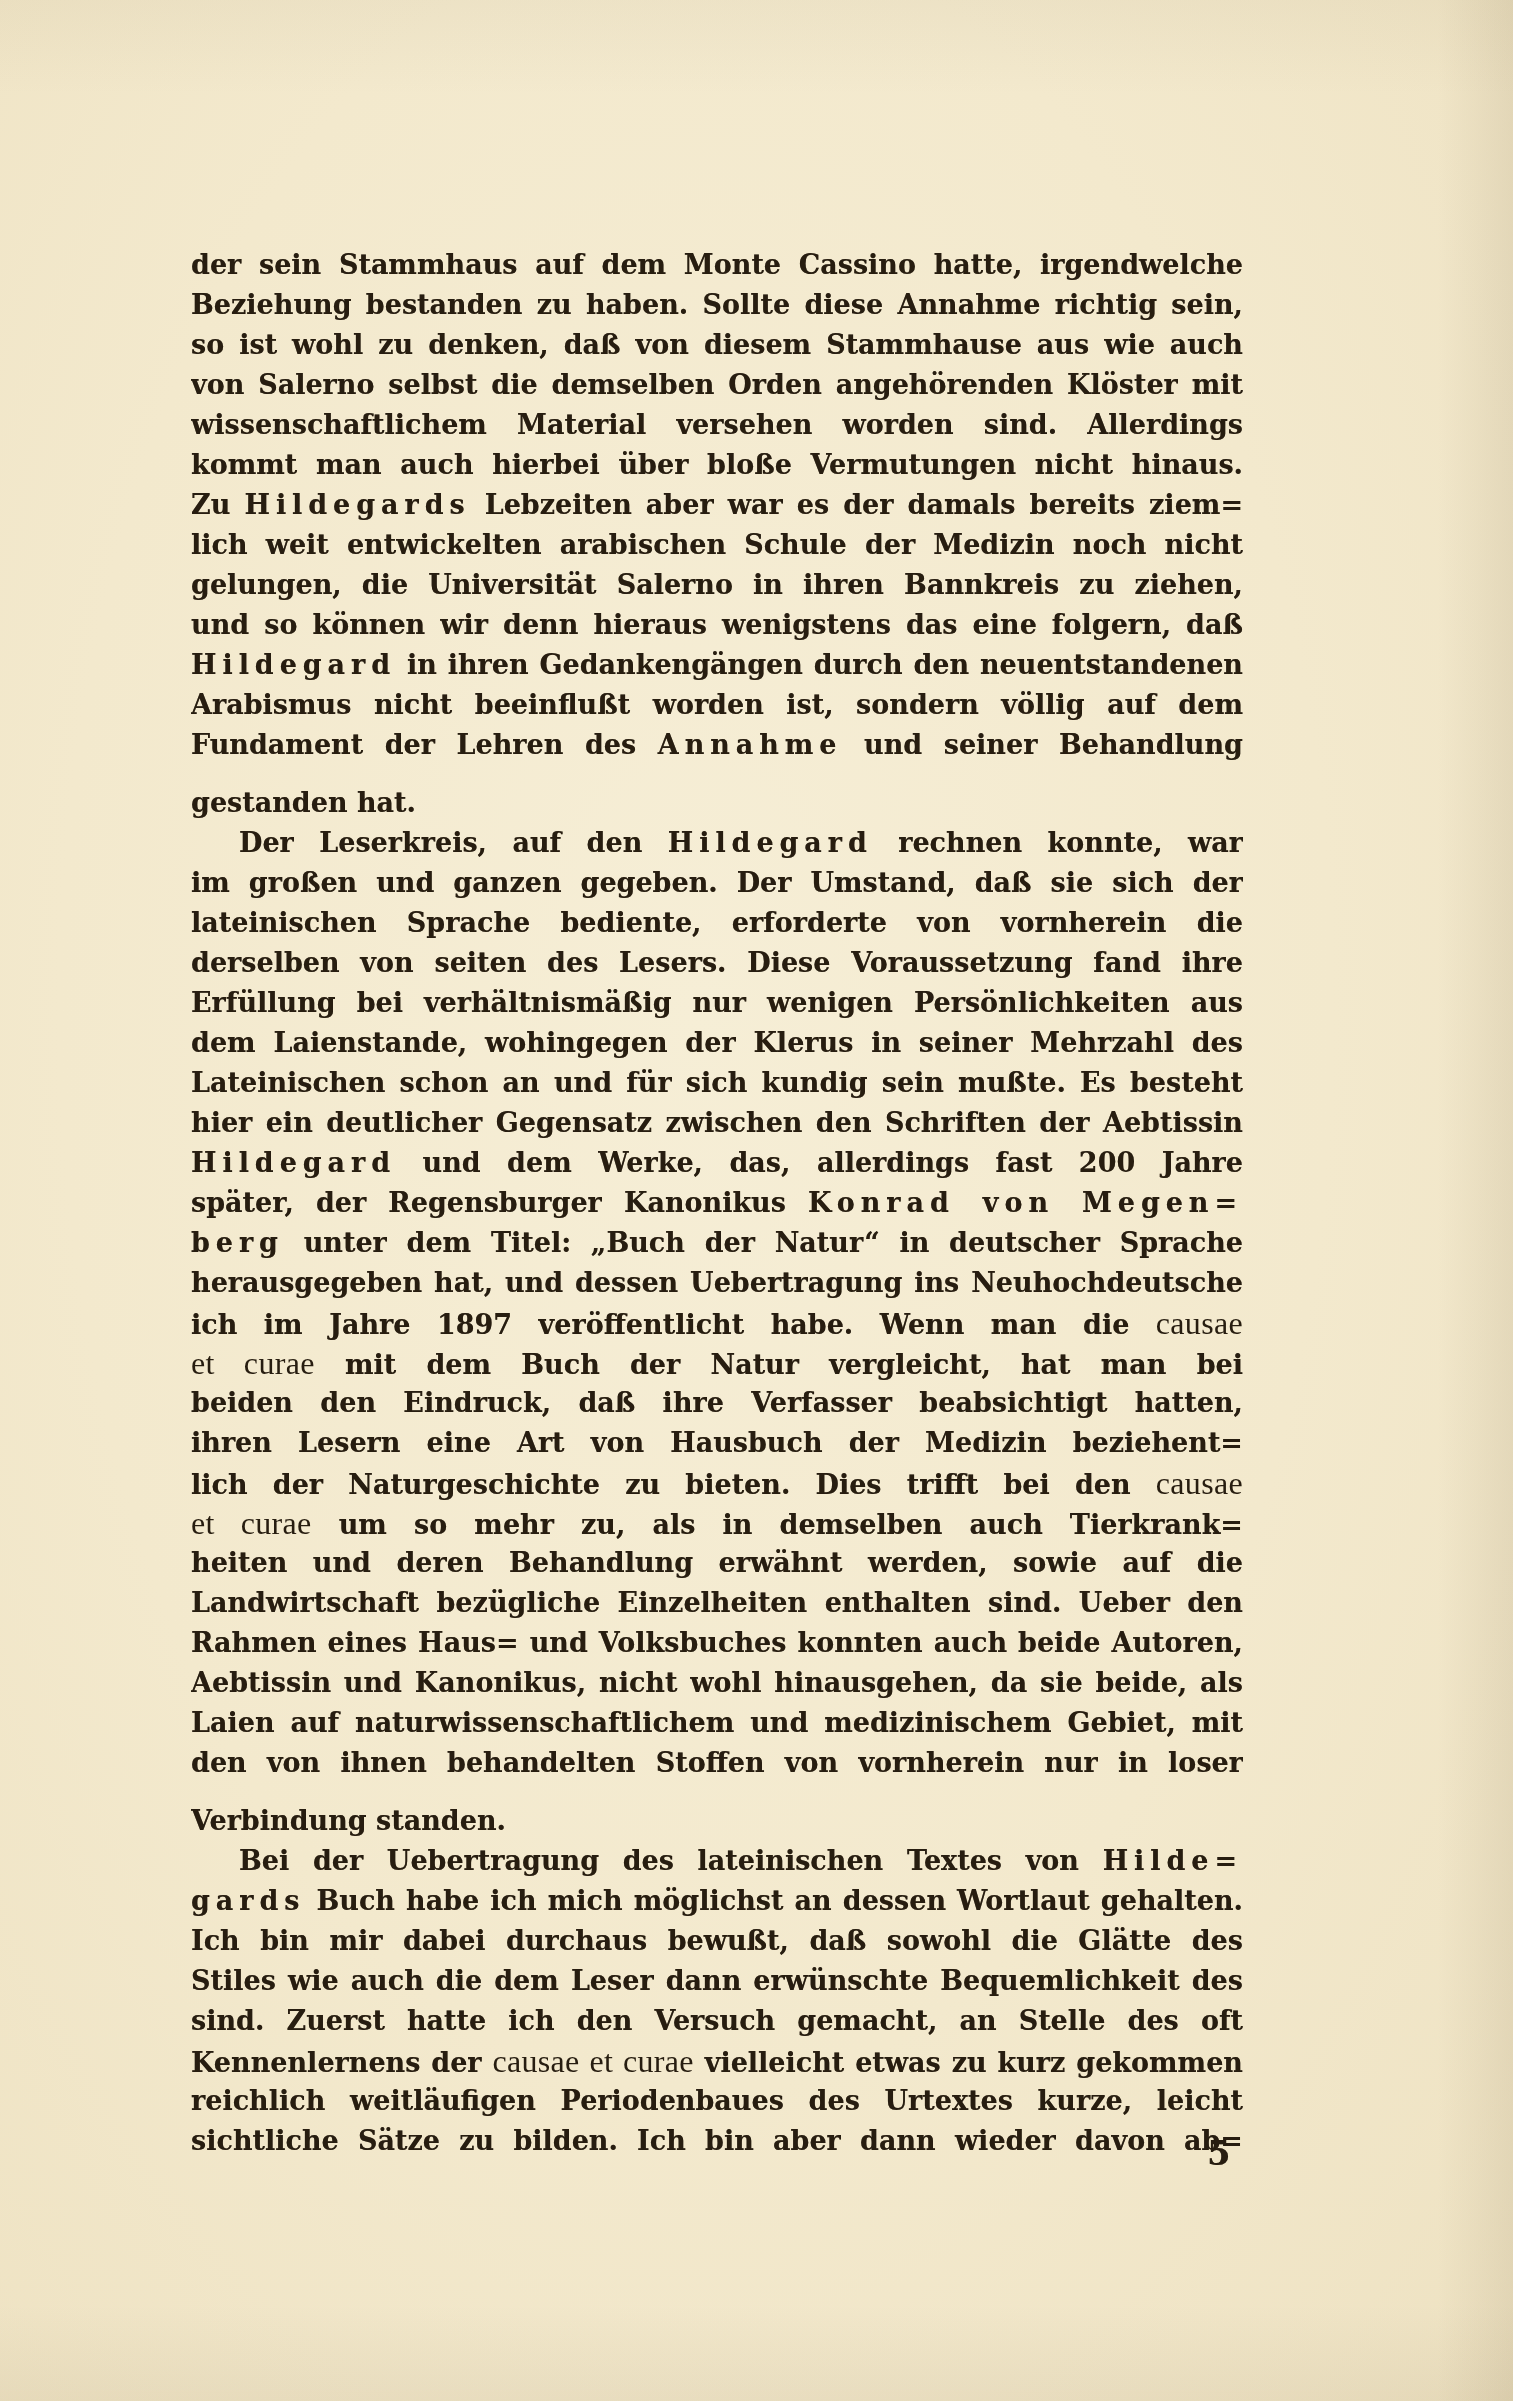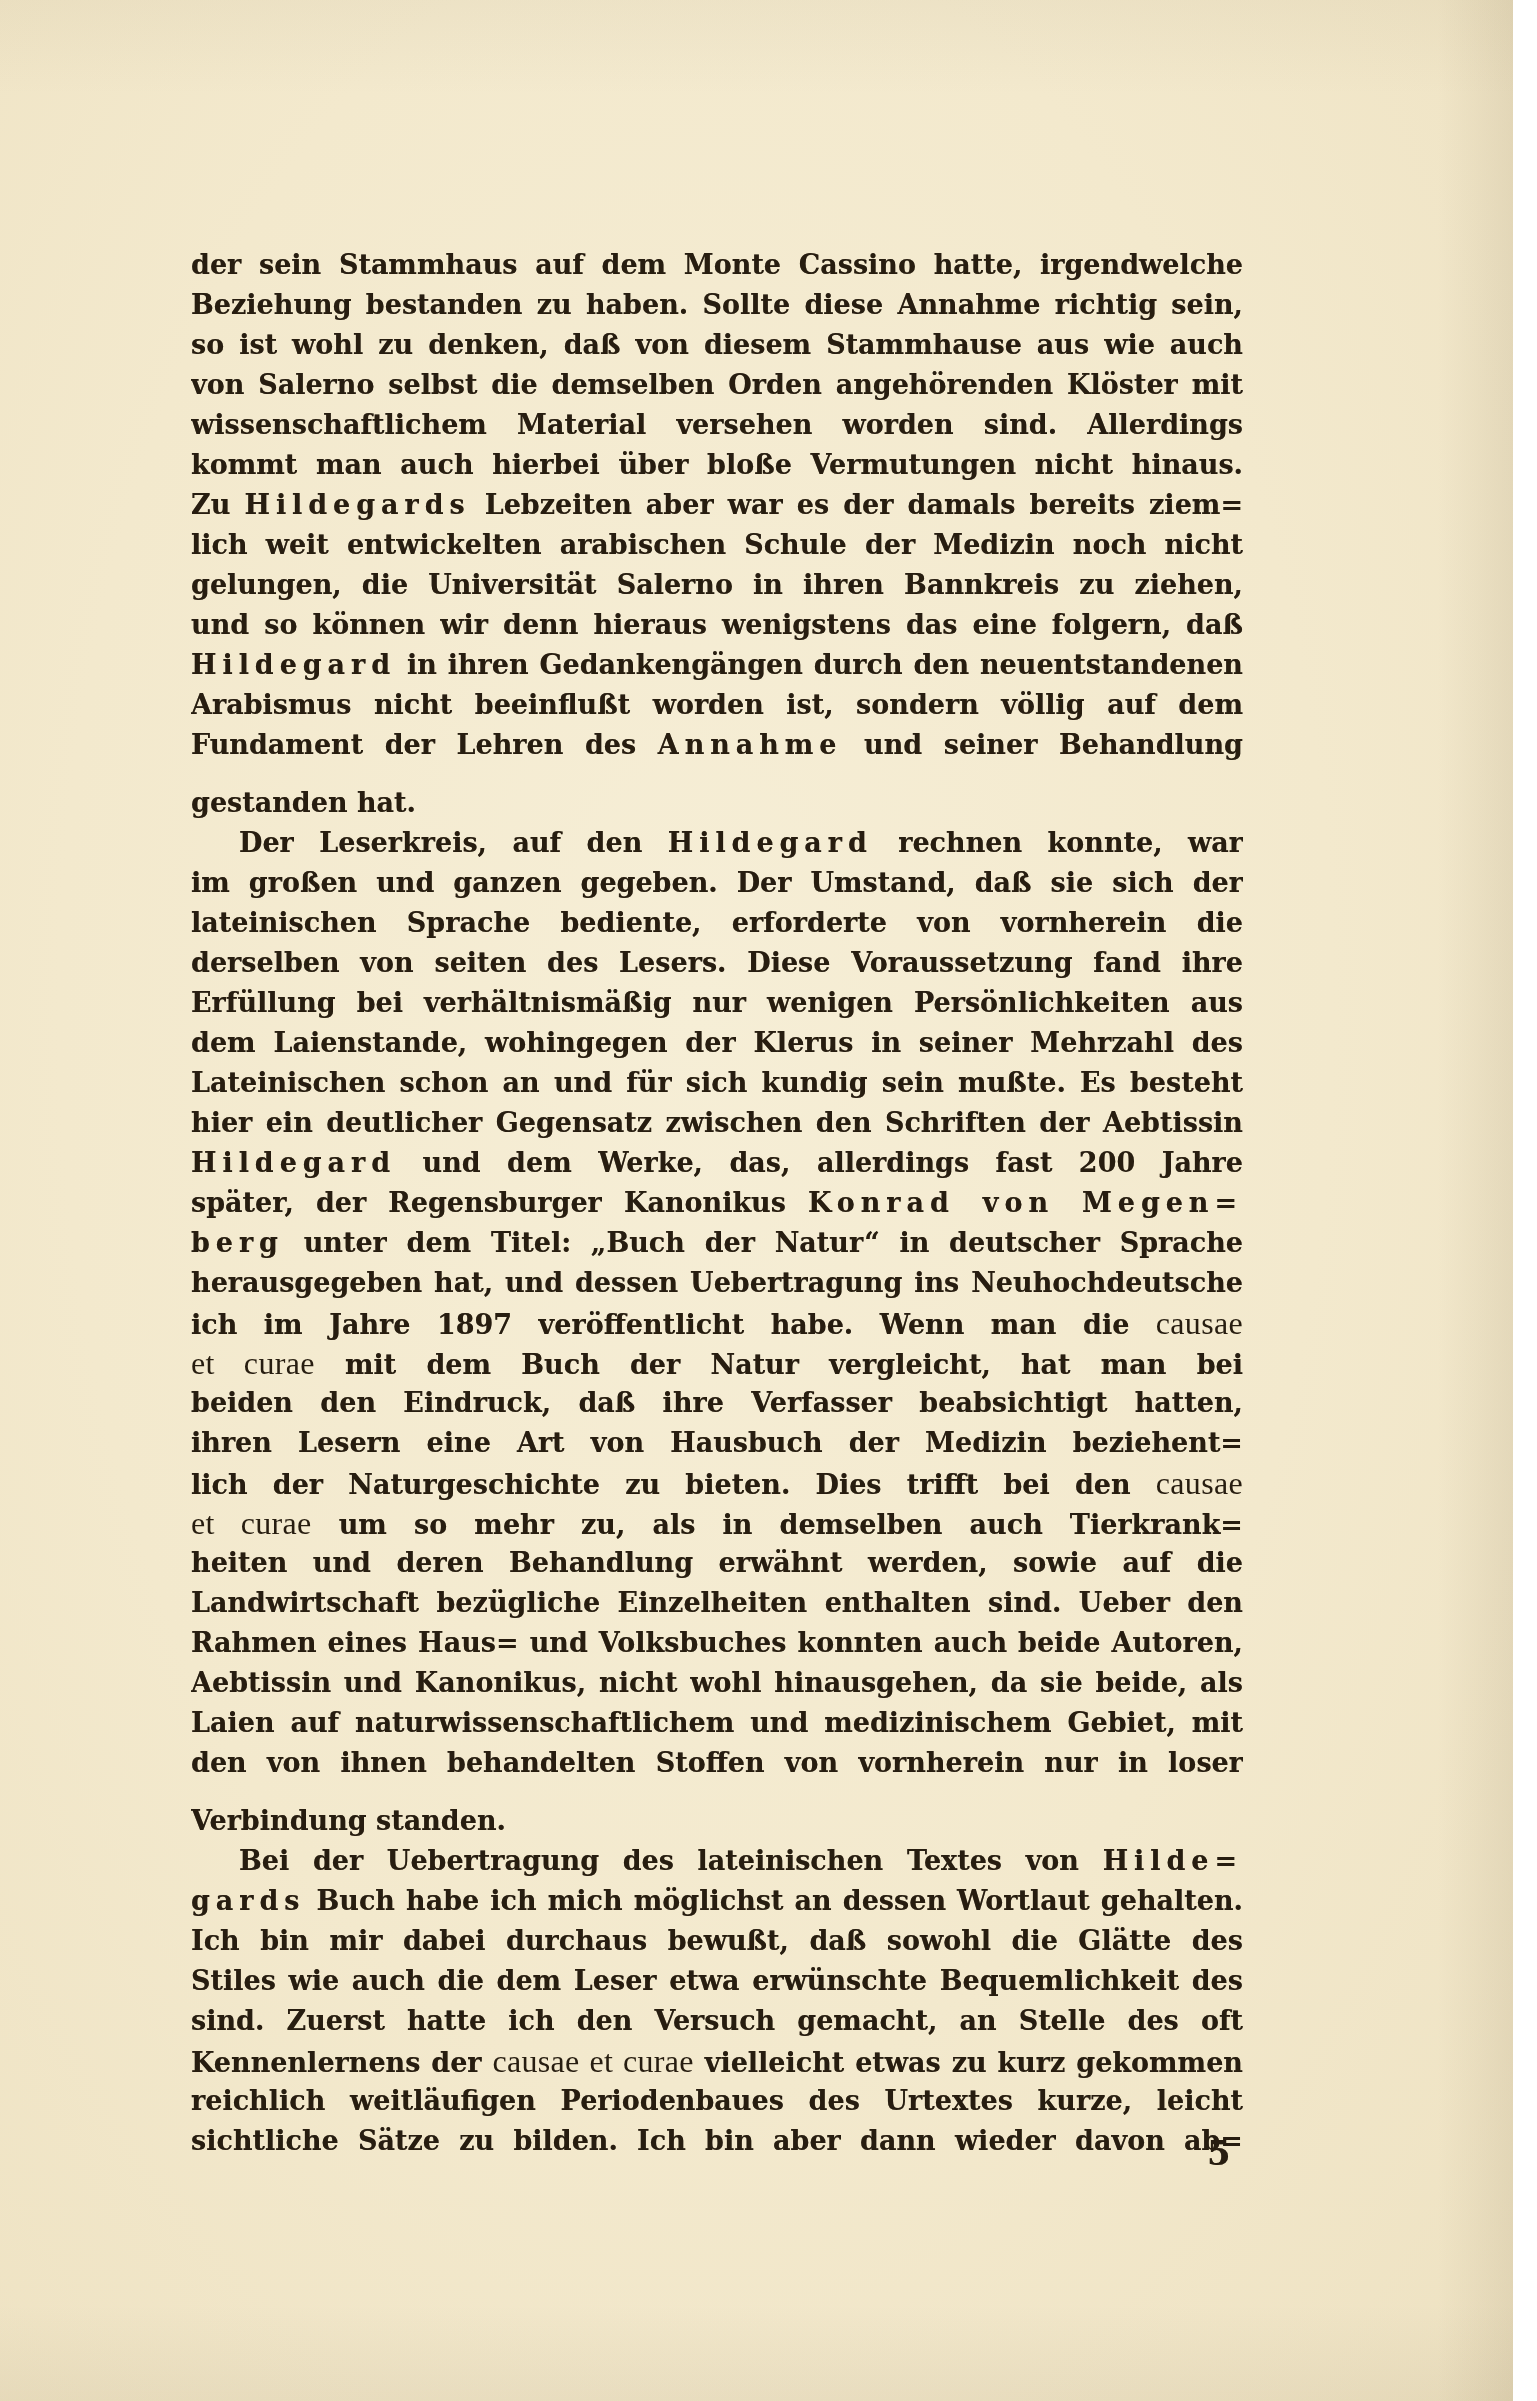--- a/index.html
+++ b/index.html
@@ -111,21 +111,21 @@
       <div class="line"><span class="seg-f">heiten und deren Behandlung erwähnt werden, sowie auf die</span></div>
       <div class="line"><span class="seg-f">Landwirtschaft bezügliche Einzelheiten enthalten sind. Ueber den</span></div>
       <div class="line"><span class="seg-f">Rahmen eines Haus= und Volksbuches konnten auch beide Autoren,</span></div>
       <div class="line"><span class="seg-f">Aebtissin und Kanonikus, nicht wohl hinausgehen, da sie beide, als</span></div>
       <div class="line"><span class="seg-f">Laien auf naturwissenschaftlichem und medizinischem Gebiet, mit</span></div>
       <div class="line"><span class="seg-f">den von ihnen behandelten Stoffen von vornherein nur in loser</span></div>
       <div class="line para-end"><span class="seg-f">Verbindung standen.</span></div>
       <div class="line indent"><span class="seg-f">Bei der Uebertragung des lateinischen Textes von </span><span class="seg-sp">Hilde=</span></div>
       <div class="line"><span class="seg-sp">gards</span><span class="seg-f"> Buch habe ich mich möglichst an dessen Wortlaut gehalten.</span></div>
       <div class="line"><span class="seg-f">Ich bin mir dabei durchaus bewußt, daß sowohl die Glätte des</span></div>
-      <div class="line"><span class="seg-f">Stiles wie auch die dem Leser etwa erwünschte Bequemlichkeit des</span></div>
+      <div class="line"><span class="seg-f">Stiles wie auch die dem Leser dann erwünschte Bequemlichkeit des</span></div>
       <div class="line"><span class="seg-f">sind. Zuerst hatte ich den Versuch gemacht, an Stelle des oft</span></div>
       <div class="line"><span class="seg-f">Kennenlernens der </span><span class="seg-ant">causae et curae</span><span class="seg-f"> vielleicht etwas zu kurz gekommen</span></div>
       <div class="line"><span class="seg-f">reichlich weitläufigen Periodenbaues des Urtextes kurze, leicht über=</span></div>
       <div class="line"><span class="seg-f">sichtliche Sätze zu bilden. Ich bin aber dann wieder davon ab=</span></div>
     </main>
   <div class="page-number">5</div>
 </div>
 
 
 </body></html>

